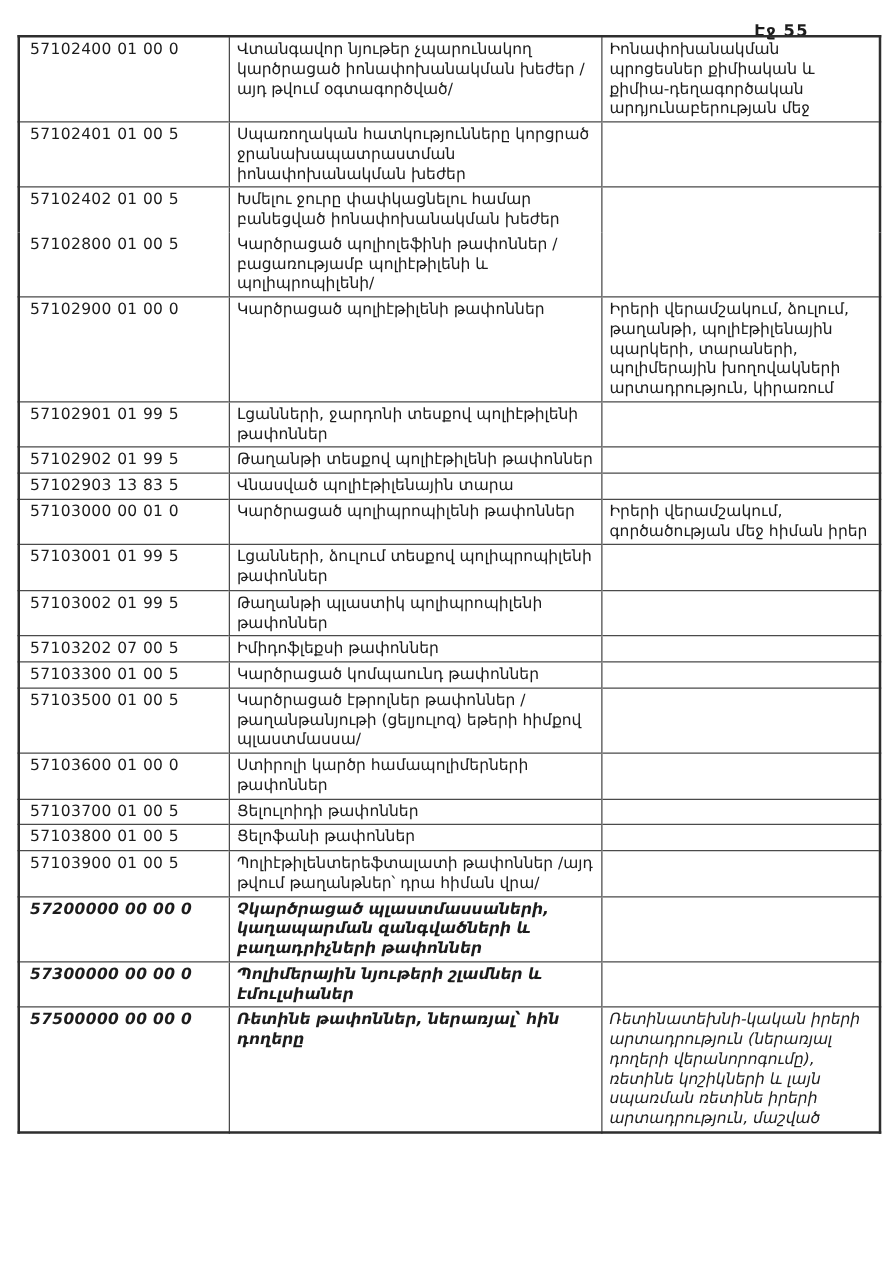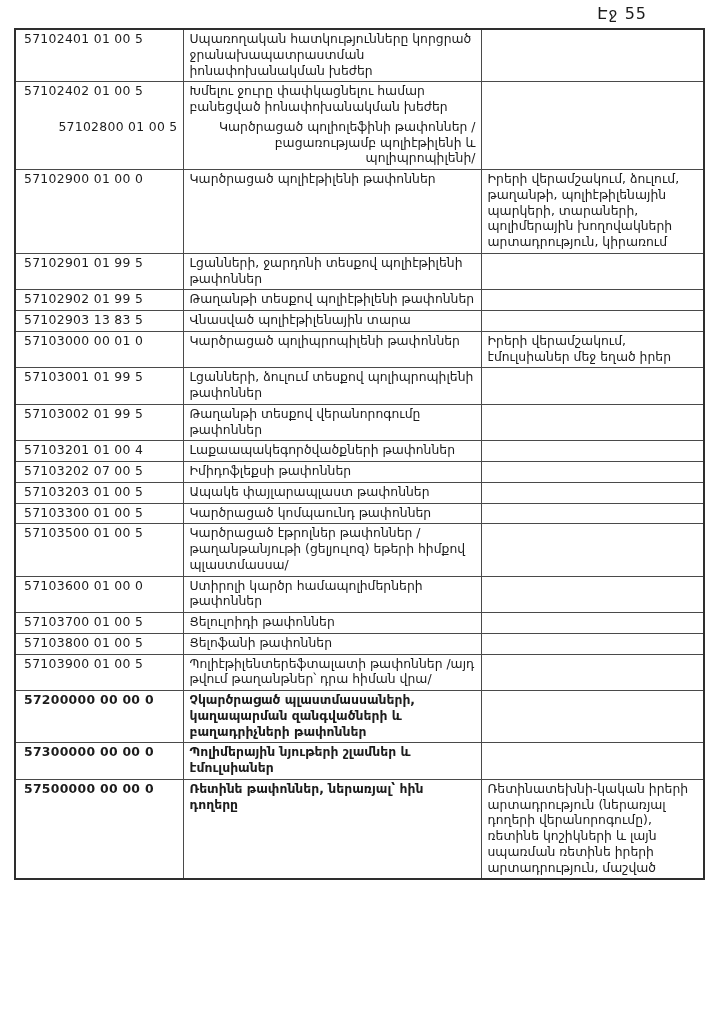--- a/index.html
+++ b/index.html
@@ -10,24 +10,24 @@
     width: 713px;
     height: 1022px;
     background: #ffffff;
     font-family: "DejaVu Sans", sans-serif;
     color: #1c1c1c;
     position: relative;
     overflow: hidden;
   }
   .page-number {
     position: absolute;
-    top: 4px;
+    top: 18px;
     right: 66px;
-    font-size: 16px;
-    font-weight: normal;
+    font-size: 13px;
+    font-weight: bold;
     letter-spacing: 1px;
   }
   table.waste-table {
     position: absolute;
     left: 14px;
     top: 28px;
     width: 689px;
     border-collapse: collapse;
     table-layout: fixed;
     border: 2px solid #2e2e2e;
@@ -44,41 +44,46 @@
     padding: 1px 5px 3px 6px;
     word-wrap: break-word;
   }
   td.cell-code {
     letter-spacing: 0.3px;
     white-space: nowrap;
     padding-left: 8px;
   }
   tr.merged td {
     border-top: none;
-    text-align: right;
   }
   tr.italic td {
+    font-style: italic;
   }
   tr.italic td.cell-code,
   tr.italic td.cell-description {
     font-weight: bold;
   }
 </style>
 </head>
 <body>
 
 <div class="page-number">Էջ 55</div>
 
 <table class="waste-table">
   <colgroup>
     <col class="c-code">
     <col class="c-desc">
     <col class="c-use">
   </colgroup>
   <tbody id="table-body">
+      <tr>
+        <td class="cell-code">57102400 01 00 0</td>
+        <td class="cell-description">Վտանգավոր նյութեր չպարունակող կարծրացած իոնափոխանակման խեժեր /այդ թվում օգտագործված/</td>
+        <td class="cell-usage">Իոնափոխանակման պրոցեսներ քիմիական և քիմիա-դեղագործական արդյունաբերության մեջ</td>
+      </tr>
       <tr>
         <td class="cell-code">57102401 01 00 5</td>
         <td class="cell-description">Սպառողական հատկությունները կորցրած ջրանախապատրաստման իոնափոխանակման խեժեր</td>
         <td class="cell-usage"></td>
       </tr>
       <tr>
         <td class="cell-code">57102402 01 00 5</td>
         <td class="cell-description">Խմելու ջուրը փափկացնելու համար բանեցված իոնափոխանակման խեժեր</td>
         <td class="cell-usage"></td>
       </tr>
@@ -103,45 +108,35 @@
         <td class="cell-usage"></td>
       </tr>
       <tr>
         <td class="cell-code">57102903 13 83 5</td>
         <td class="cell-description">Վնասված պոլիէթիլենային տարա</td>
         <td class="cell-usage"></td>
       </tr>
       <tr>
         <td class="cell-code">57103000 00 01 0</td>
         <td class="cell-description">Կարծրացած պոլիպրոպիլենի թափոններ</td>
-        <td class="cell-usage">Իրերի վերամշակում, էմուլսիաներ մեջ եղած իրեր</td>
+        <td class="cell-usage">Իրերի վերամշակում, գործածության մեջ հիման իրեր</td>
       </tr>
       <tr>
         <td class="cell-code">57103001 01 99 5</td>
         <td class="cell-description">Լցանների, ձուլում տեսքով պոլիպրոպիլենի թափոններ</td>
         <td class="cell-usage"></td>
       </tr>
       <tr>
         <td class="cell-code">57103002 01 99 5</td>
-        <td class="cell-description">Թաղանթի տեսքով վերանորոգումը թափոններ</td>
-        <td class="cell-usage"></td>
-      </tr>
-      <tr>
-        <td class="cell-code">57103201 01 00 4</td>
-        <td class="cell-description">Լաքաապակեգործվածքների թափոններ</td>
+        <td class="cell-description">Թաղանթի պլաստիկ պոլիպրոպիլենի թափոններ</td>
         <td class="cell-usage"></td>
       </tr>
       <tr>
         <td class="cell-code">57103202 07 00 5</td>
         <td class="cell-description">Իմիդոֆլեքսի թափոններ</td>
-        <td class="cell-usage"></td>
-      </tr>
-      <tr>
-        <td class="cell-code">57103203 01 00 5</td>
-        <td class="cell-description">Ապակե փայլարապլաստ թափոններ</td>
         <td class="cell-usage"></td>
       </tr>
       <tr>
         <td class="cell-code">57103300 01 00 5</td>
         <td class="cell-description">Կարծրացած կոմպաունդ թափոններ</td>
         <td class="cell-usage"></td>
       </tr>
       <tr>
         <td class="cell-code">57103500 01 00 5</td>
         <td class="cell-description">Կարծրացած էթրոլներ թափոններ /թաղանթանյութի (ցելյուլոզ) եթերի հիմքով պլաստմասսա/</td>

